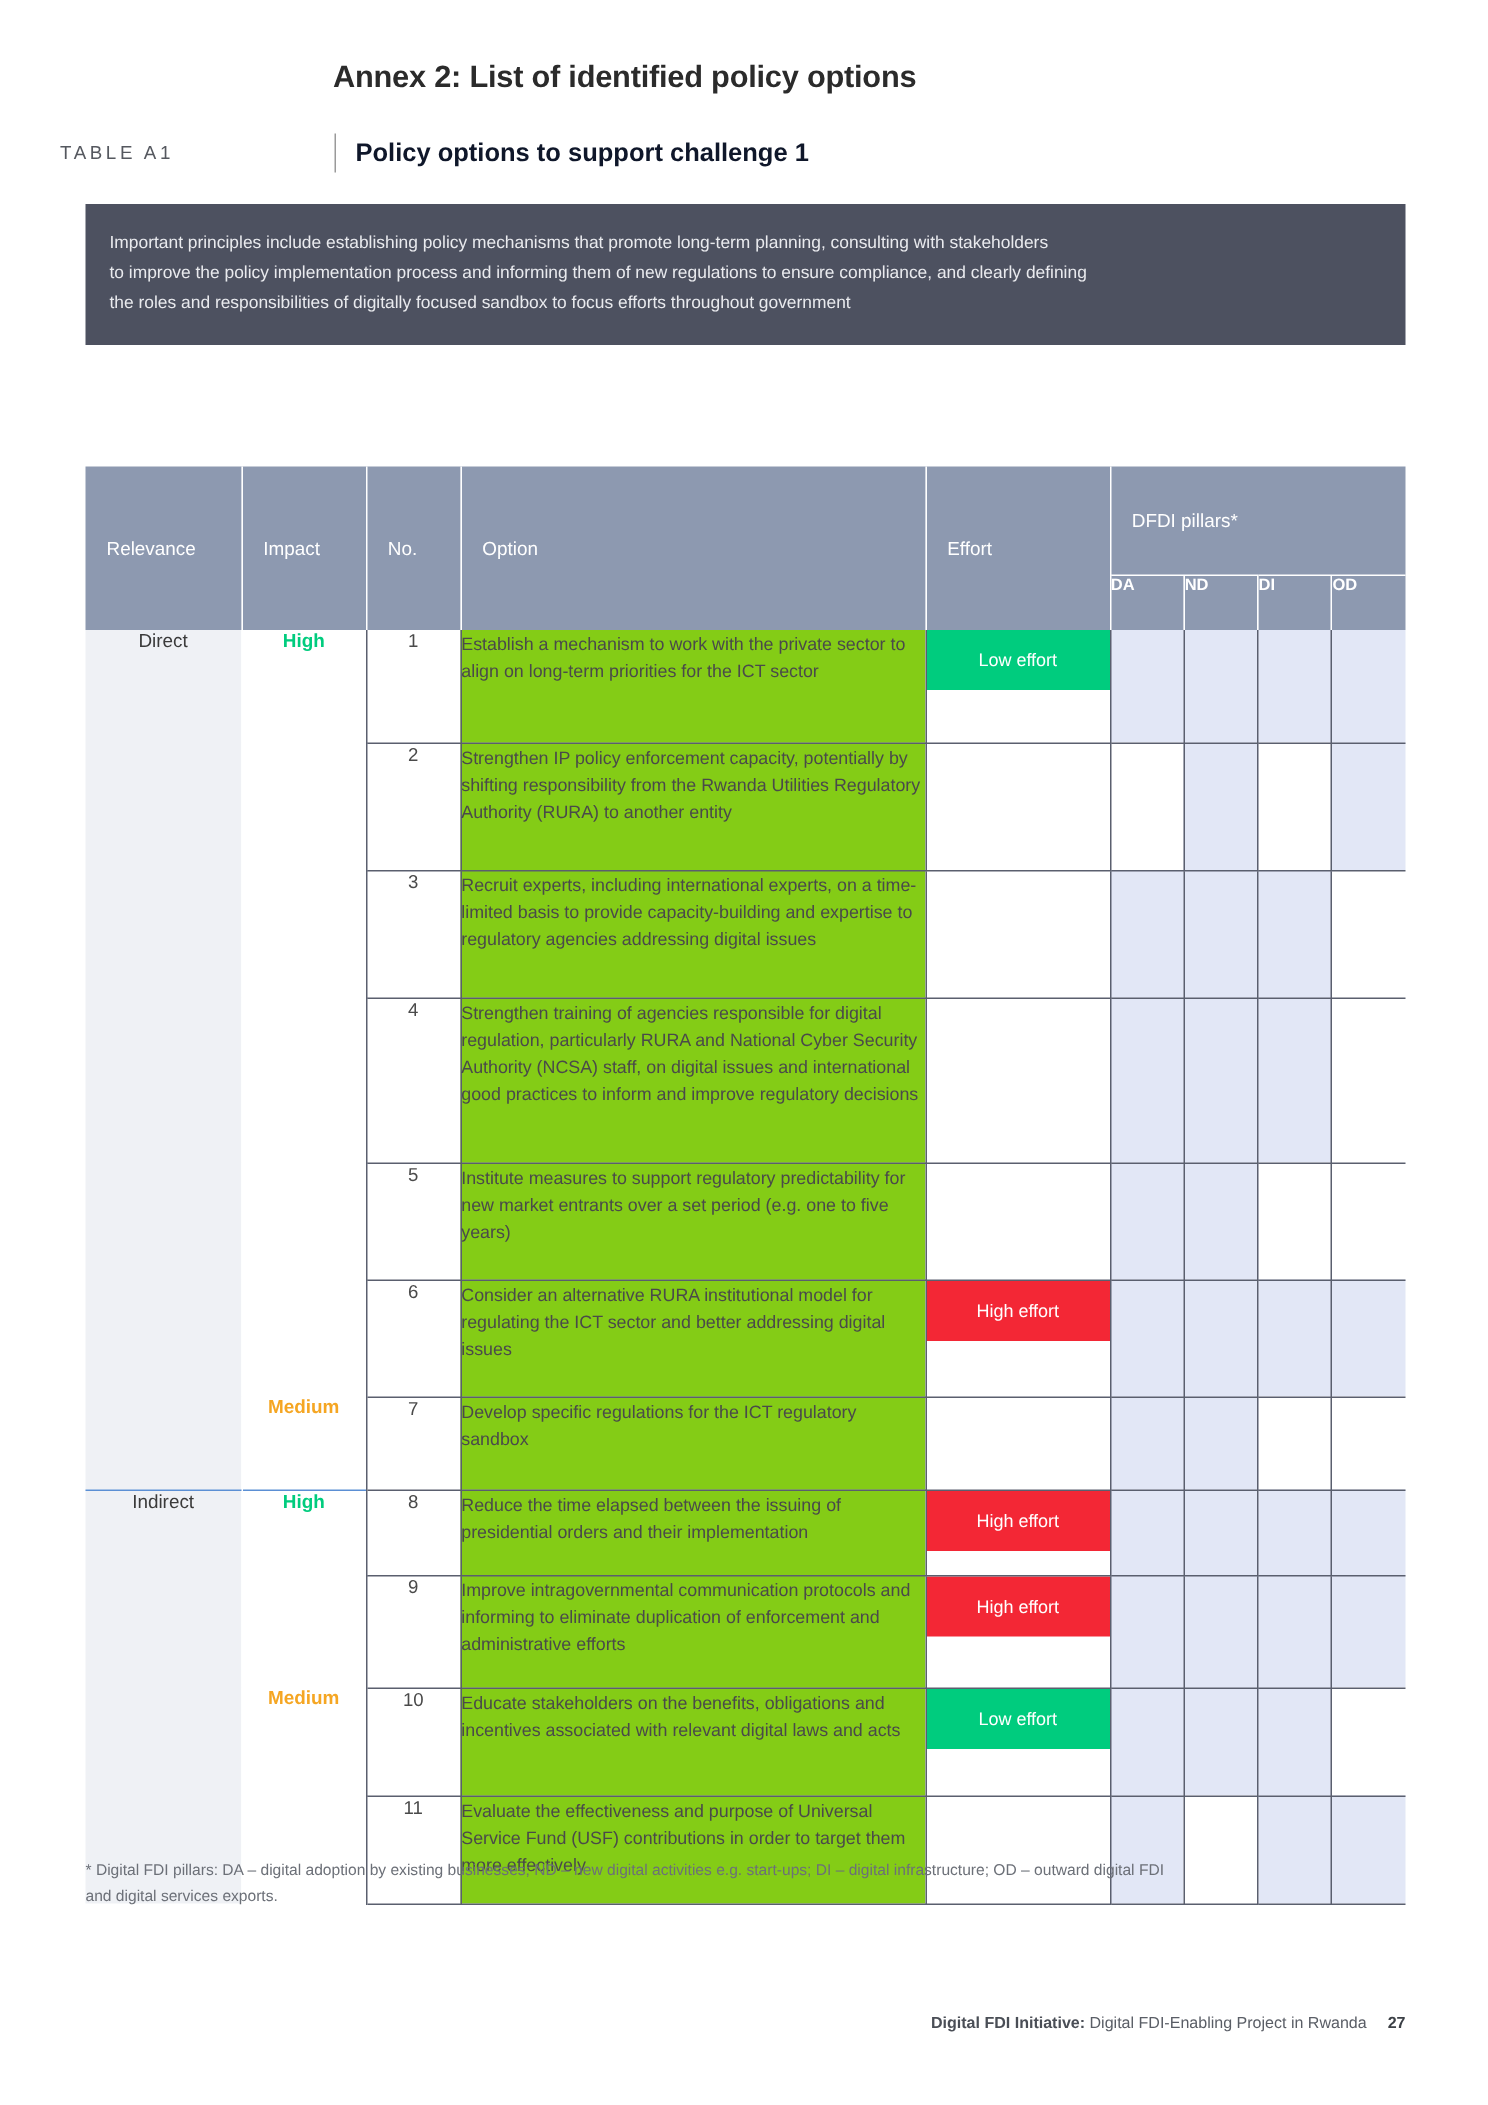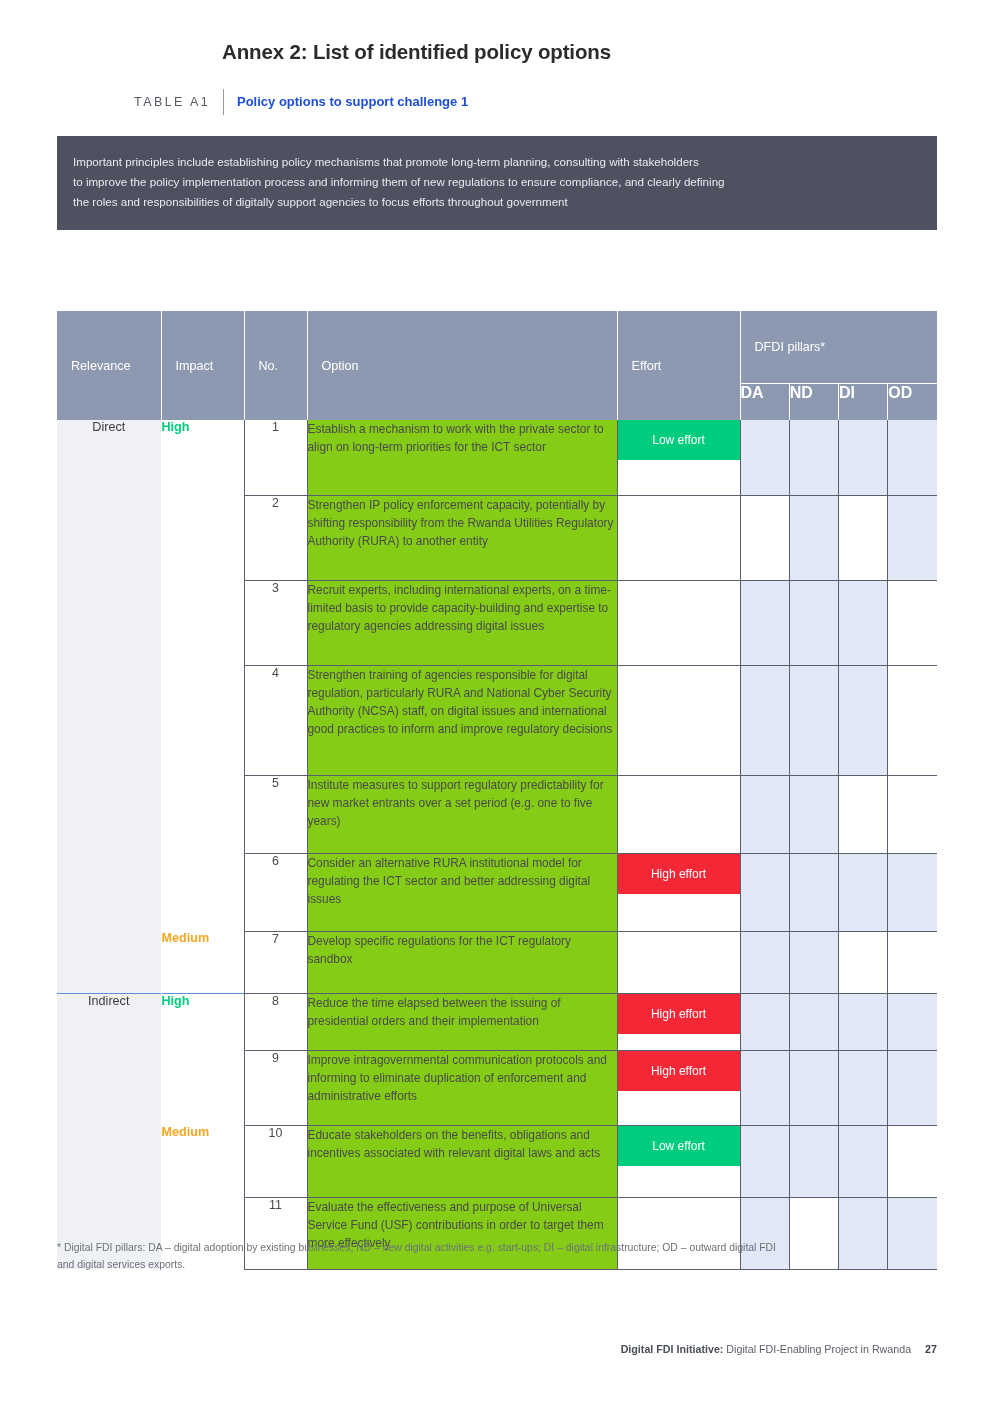--- a/index.html
+++ b/index.html
@@ -20,27 +20,27 @@
     margin-left:182px;
     font-size:20.5px;font-weight:bold;color:#2b2b2b;
     letter-spacing:-0.15px;
     line-height:1.2;
   }
   .table-label-row{
     margin-top:24px;
     display:flex;align-items:center;height:26px;
   }
   .table-label{
-    width:170px;text-align:right;
+    width:170px;text-align:left;
     font-size:12.5px;letter-spacing:2.4px;color:#55585f;
     padding-right:13px;
   }
   .label-rule{width:1px;align-self:stretch;background:#9a9a9a;}
   .table-caption{
-    padding-left:13px;font-size:13px;font-weight:bold;color:#1d4ed8;
+    padding-left:13px;font-size:17px;font-weight:bold;color:#0f172a;
   }
 
   
   .challenge-block{position:absolute;left:57px;top:136px;width:880px;}
   .challenge-top{
     background:#4d5160;color:#ffffff;
     padding:17px 16px 18px 16px;
     border-bottom:1px solid #ffffff;
   }
   .challenge-heading{font-size:14.5px;font-weight:bold;line-height:1.5;margin-bottom:5px;}
@@ -64,40 +64,40 @@
     padding:0 0 0 14px;
   }
   .hdr th.last{border-right:none;}
 
   .pillars-head{
     background:#8d99b0;color:#ffffff;font-size:12.6px;
     text-align:left;padding:9px 0 0 16px;height:26px;vertical-align:top;
     border-left:1px solid #ffffff;
   }
   .pillar-sub{
-    background:#8d99b0;color:#ffffff;font-size:16px;
+    background:#8d99b0;color:#ffffff;font-size:11px;
     text-align:left;padding:0 0 0 11px;height:36px;vertical-align:middle;
     border-left:1px solid #ffffff;border-top:1px solid #ffffff;
   }
 
   
   col.c-rel{width:104px;}
   col.c-imp{width:83px;}
   col.c-no{width:63px;}
   col.c-opt{width:310px;}
   col.c-eff{width:123px;}
   col.c-p{width:49.25px;}
 
   .cell-rel{
     background:#eff1f5;color:#3b3b3b;font-size:12.6px;
     text-align:center;vertical-align:middle;
     border-right:1px solid #ffffff;
   }
   .cell-imp{
-    font-size:12.6px;font-weight:bold;text-align:left;vertical-align:middle;
+    font-size:12.6px;font-weight:bold;text-align:center;vertical-align:middle;
     background:#ffffff;
     border-right:1px solid #5a5f6e;
   }
   .imp-high{color:#00cc7e;}
   .imp-med{color:#f5a623;}
 
   .cell-no{
     font-size:12.4px;color:#4a4a4a;text-align:center;vertical-align:middle;
     background:#ffffff;
     border-right:1px solid #5a5f6e;
@@ -158,21 +158,21 @@
       <div class="table-label">TABLE A1</div>
       <div class="label-rule"></div>
       <div class="table-caption">Policy options to support challenge 1</div>
     </div>
   </div>
 
   <div class="challenge-block">
     <div class="challenge-principles">
       <div>Important principles include establishing policy mechanisms that promote long-term planning, consulting with stakeholders</div>
       <div>to improve the policy implementation process and informing them of new regulations to ensure compliance, and clearly defining</div>
-      <div>the roles and responsibilities of digitally support agencies to focus efforts throughout government</div>
+      <div>the roles and responsibilities of digitally focused sandbox to focus efforts throughout government</div>
     </div>
   </div>
 
   <table class="tbl">
     <colgroup>
       <col class="c-rel">
         <col class="c-imp">
         <col class="c-no">
         <col class="c-opt">
         <col class="c-eff">

